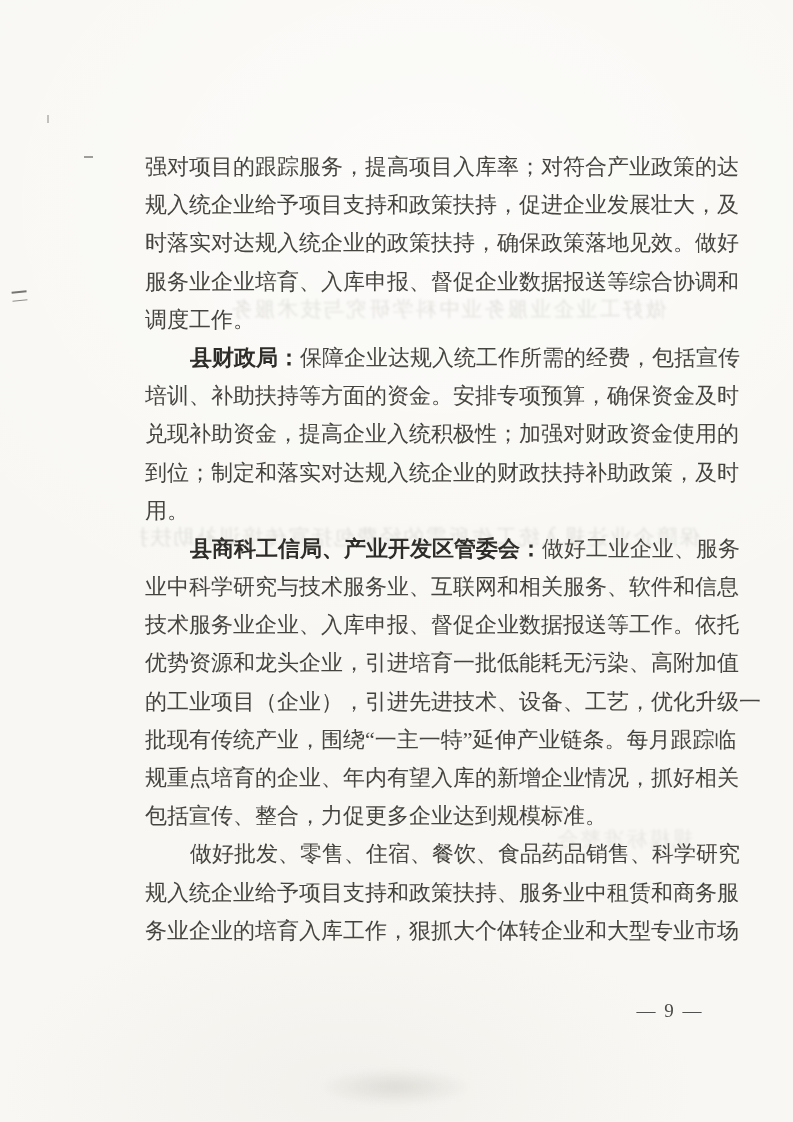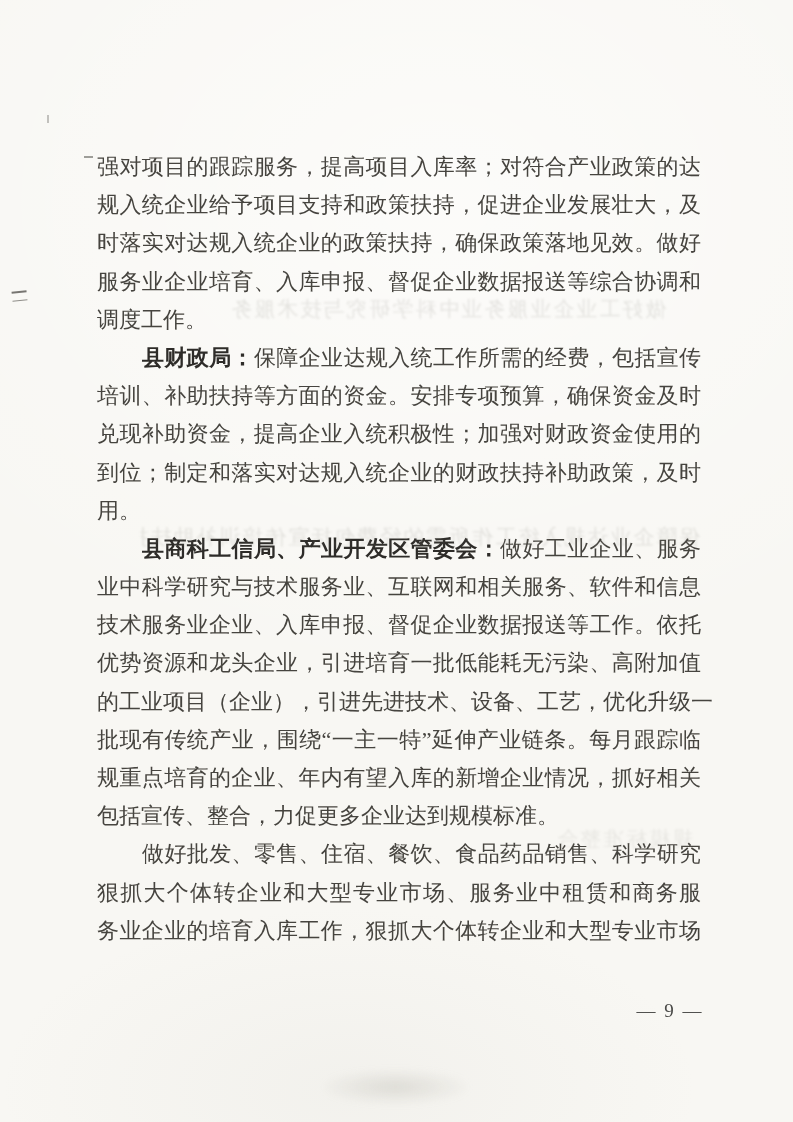--- a/index.html
+++ b/index.html
@@ -30,20 +30,21 @@
   }
   .line {
     height: 38.2px;
     line-height: 38.2px;
     font-size: 22px;
     color: #46443f;
     text-align: justify;
     text-align-last: justify;
     text-justify: inter-character;
     white-space: nowrap;
+    margin-left: 48px;
   }
   .line.indent { padding-left: 45px; }
   .line.para-end { text-align-last: left; }
   .bold {
     font-weight: 700;
     color: #2e2c29;
   }
   .page-number {
     position: absolute;
     left: 620px;
@@ -132,21 +133,21 @@
       <div class="line para-end"><span>用。</span></div>
       <div class="line indent"><span class="bold">县商科工信局、产业开发区管委会：</span><span>做好工业企业、服务</span></div>
       <div class="line"><span>业中科学研究与技术服务业、互联网和相关服务、软件和信息</span></div>
       <div class="line"><span>技术服务业企业、入库申报、督促企业数据报送等工作。依托</span></div>
       <div class="line"><span>优势资源和龙头企业，引进培育一批低能耗无污染、高附加值</span></div>
       <div class="line"><span>的工业项目（企业），引进先进技术、设备、工艺，优化升级一</span></div>
       <div class="line"><span>批现有传统产业，围绕“一主一特”延伸产业链条。每月跟踪临</span></div>
       <div class="line"><span>规重点培育的企业、年内有望入库的新增企业情况，抓好相关</span></div>
       <div class="line para-end"><span>包括宣传、整合，力促更多企业达到规模标准。</span></div>
       <div class="line indent"><span>做好批发、零售、住宿、餐饮、食品药品销售、科学研究</span></div>
-      <div class="line"><span>狠抓大个体转企业和大型专业市场、服务业中租赁和商务服</span></div>
+      <div class="line"><span>规入统企业给予项目支持和政策扶持、服务业中租赁和商务服</span></div>
       <div class="line"><span>务业企业的培育入库工作，狠抓大个体转企业和大型专业市场</span></div>
     </div>
 
   <div class="ghost ghost-1">做好工业企业服务业中科学研究与技术服务</div>
   <div class="ghost ghost-2">保障企业达规入统工作所需的经费包括宣传培训补助扶持等方面</div>
   <div class="ghost ghost-3">规模标准整合</div>
 
   <div class="pencil-mark"></div>
   <div class="edge-dash"></div>
   <div class="tiny-tick"></div>

